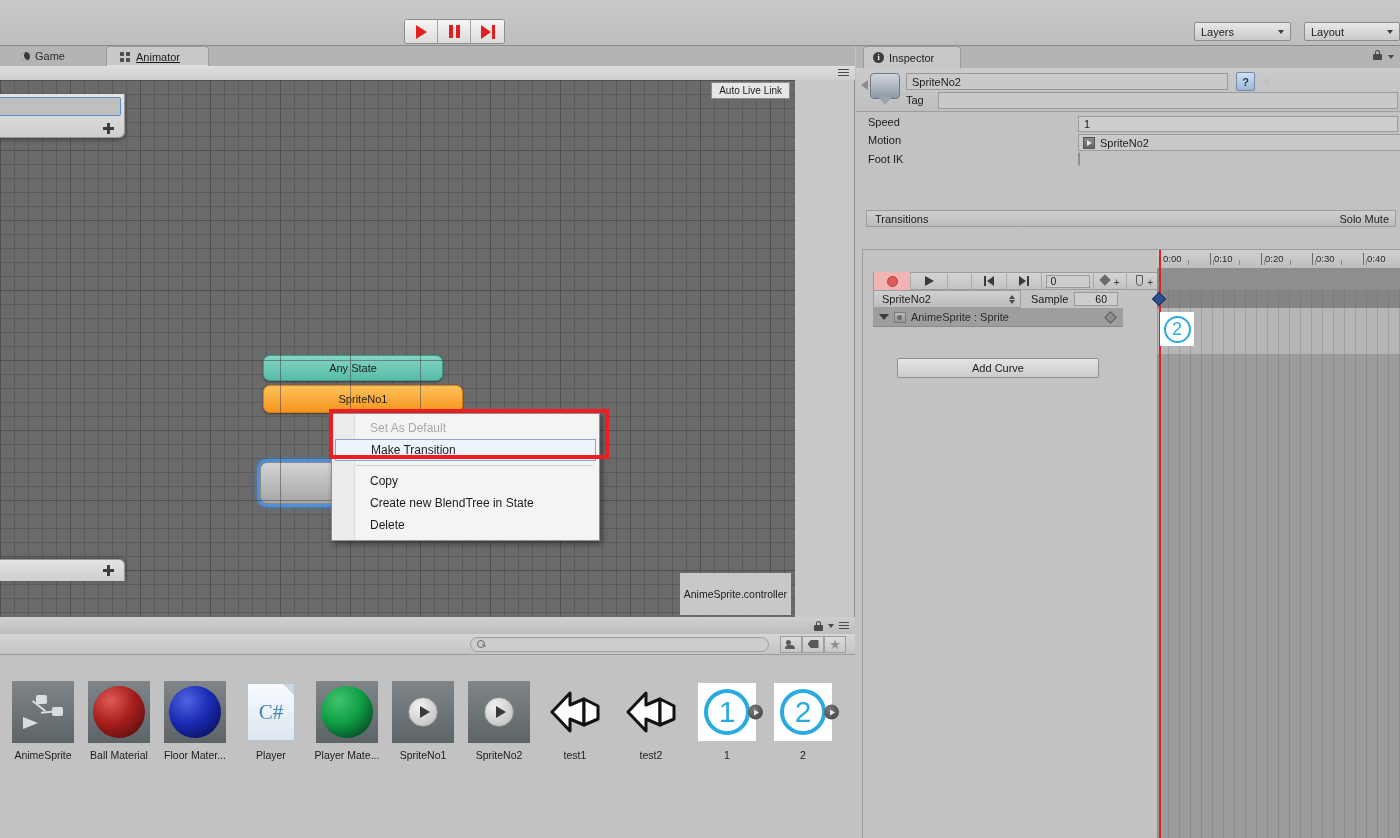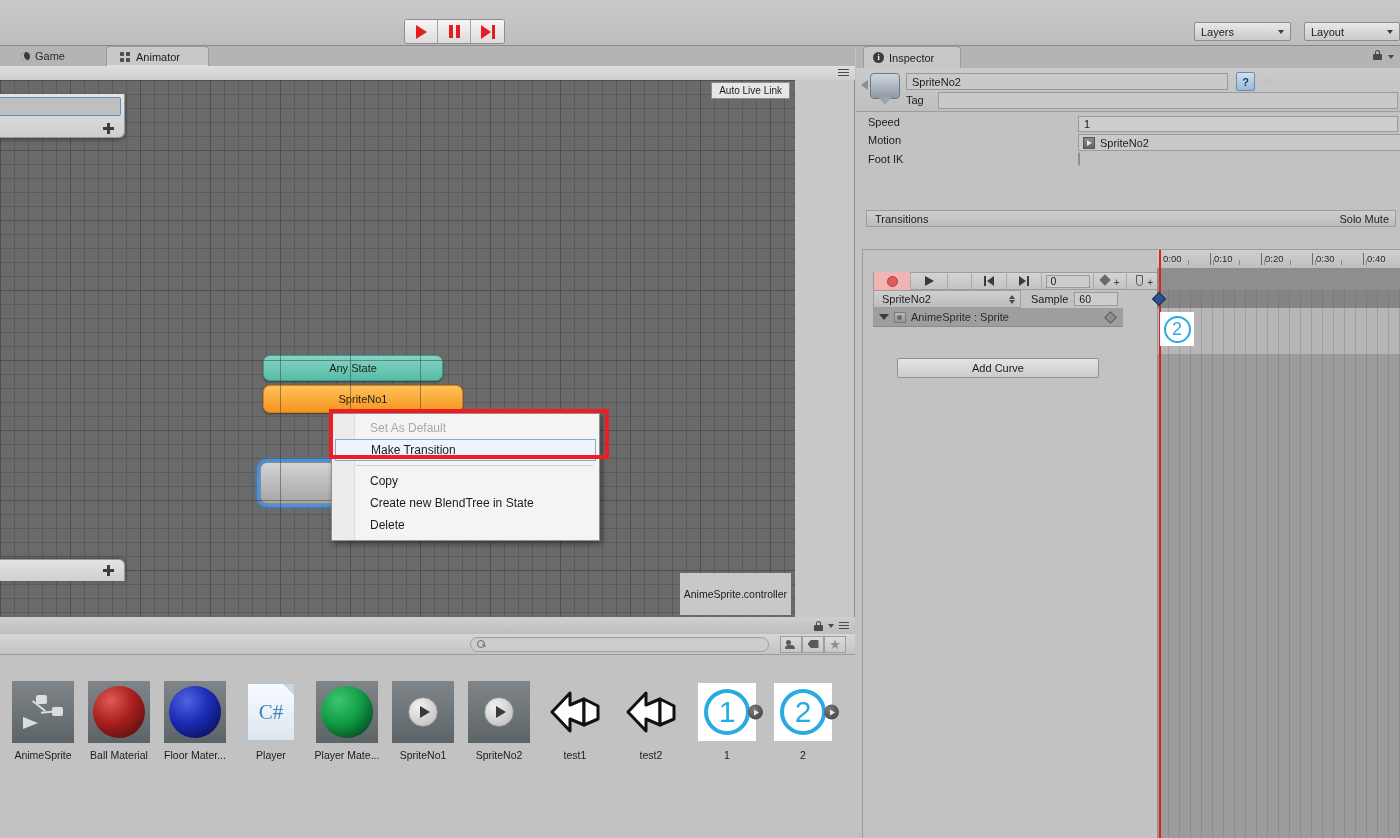--- a/index.html
+++ b/index.html
@@ -62,20 +62,21 @@
     position: absolute; top: 0; height: 20px;
     display: flex; align-items: center; gap: 5px;
     padding: 0 13px; font-size: 11px;
     border-radius: 4px 4px 0 0;
   }
   .tab.inactive { background: #b4b4b4; color: #2a2a2a; }
   .tab.active {
     background: #c8c8c8; color: #1b1b1b;
     border: 1px solid #9b9b9b; border-bottom: none;
     box-shadow: 0 -1px 0 #dcdcdc inset;
+    text-decoration: underline;
   }
   #tab-game { left: 8px; width: 86px; }
   #tab-animator { left: 106px; width: 103px; }
   .moon { width: 9px; height: 9px; border-radius: 50%; background: #3a3a3a; box-shadow: 3px -1px 0 0 #b4b4b4 inset; }
   .animator-ic { position: relative; width: 11px; height: 10px; }
   .animator-ic i { position: absolute; width: 4px; height: 4px; border-radius: 1px; background: #4a4a4a; }
   .animator-ic i:nth-child(1) { left: 0; top: 0; }
   .animator-ic i:nth-child(2) { left: 6px; top: 0; }
   .animator-ic i:nth-child(3) { left: 0; top: 6px; }
   .animator-ic i:nth-child(4) { left: 6px; top: 6px; }
@@ -441,21 +442,21 @@
   }
   .clip-sel {
     width: 148px; height: 18px; background: linear-gradient(#cfcfcf,#bdbdbd);
     border: 1px solid #9c9c9c; display: flex; align-items: center; justify-content: space-between;
     padding: 0 5px 0 8px; font-size: 11px;
   }
   .updown { display: flex; flex-direction: column; gap: 1px; align-items: center; }
   .updown .u { width:0;height:0;border-left:3px solid transparent;border-right:3px solid transparent;border-bottom:4px solid #4a4a4a;}
   .updown .d { width:0;height:0;border-left:3px solid transparent;border-right:3px solid transparent;border-top:4px solid #4a4a4a;}
   .sample-lbl { margin-left: 10px; font-size: 11px; }
-  .sample-inp { margin-left: 6px; width: 44px; height: 14px; background: #cdcdcd; border: 1px solid #9a9a9a; display:flex;align-items:center;padding-left:4px;font-size:10.5px;}
+  .sample-inp { margin-left: 6px; width: 44px; height: 14px; background: #cdcdcd; border: 1px solid #9a9a9a; display:flex;align-items:center;padding-left:20px;font-size:10.5px;}
   .tl-dark1 { position: absolute; left: 294px; top: 18px; right: 0; height: 22px; background: #8e8e8e; }
   .tl-dark2 { position: absolute; left: 294px; top: 40px; right: 0; height: 18px; background: #858585;
     background-image: repeating-linear-gradient(to right, rgba(115,115,115,.6) 0 1px, transparent 1px 11px); }
   .tl-light { position: absolute; left: 294px; top: 58px; right: 0; height: 46px; background: #b6b6b6;
     background-image: repeating-linear-gradient(to right, rgba(150,150,150,.7) 0 1px, transparent 1px 11px); }
   .tl-rest { position: absolute; left: 294px; top: 104px; right: 0; bottom: 0; background: #9c9c9c;
     background-image: repeating-linear-gradient(to right, rgba(130,130,130,.6) 0 1px, transparent 1px 11px); }
   .playhead { position: absolute; left: 296px; top: 0; width: 2px; bottom: 0; background: #e02020; z-index: 6; }
   .key-diamond {
     position: absolute; left: 291px; top: 44px; width: 10px; height: 10px;

